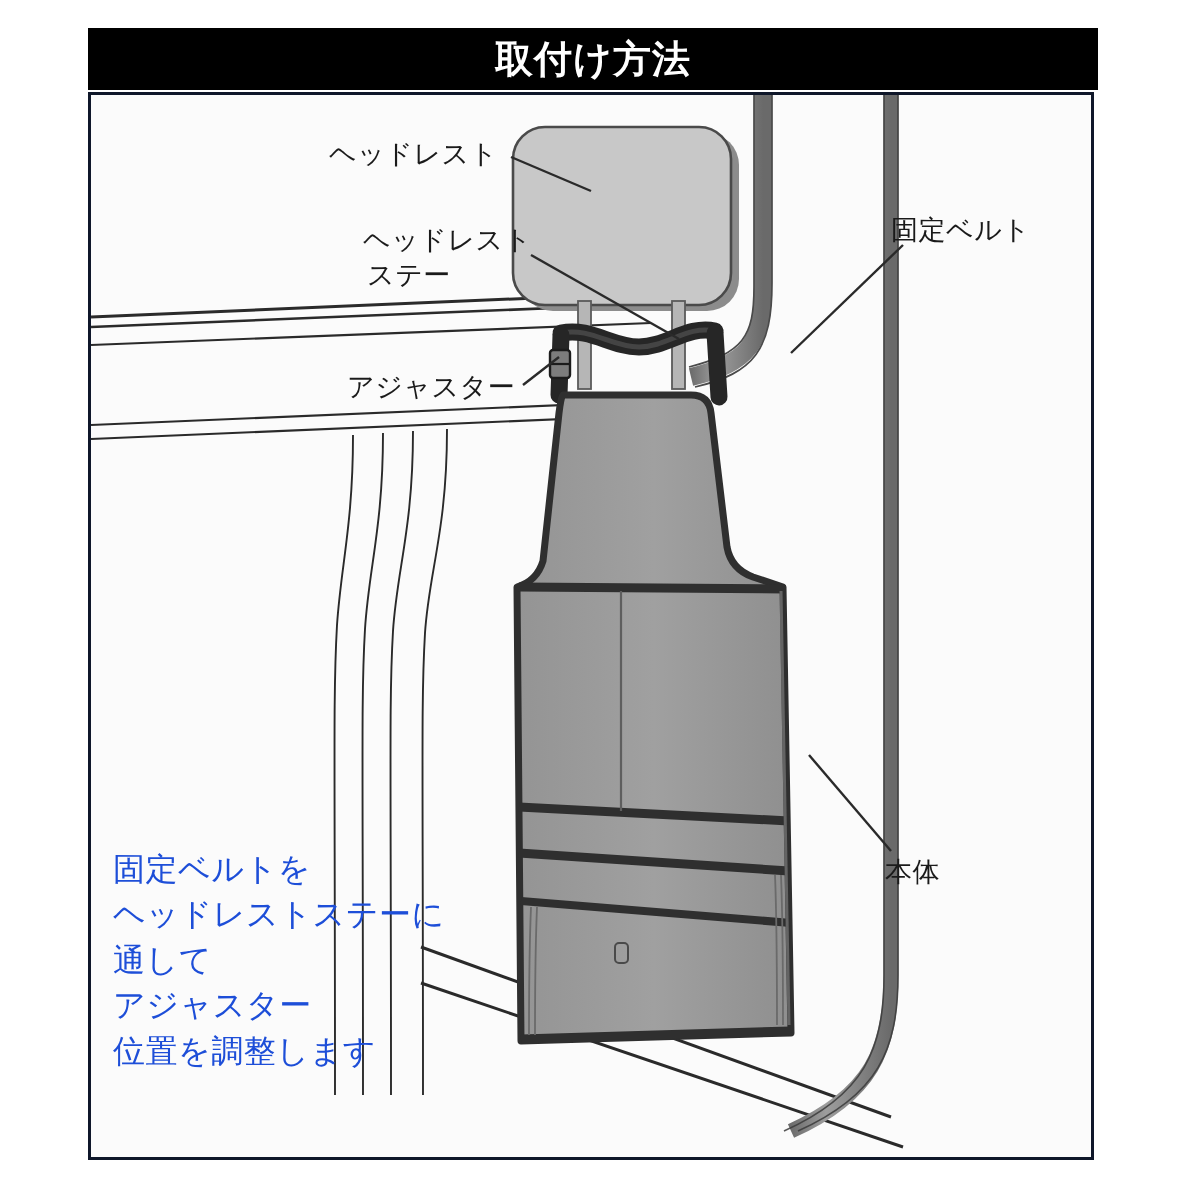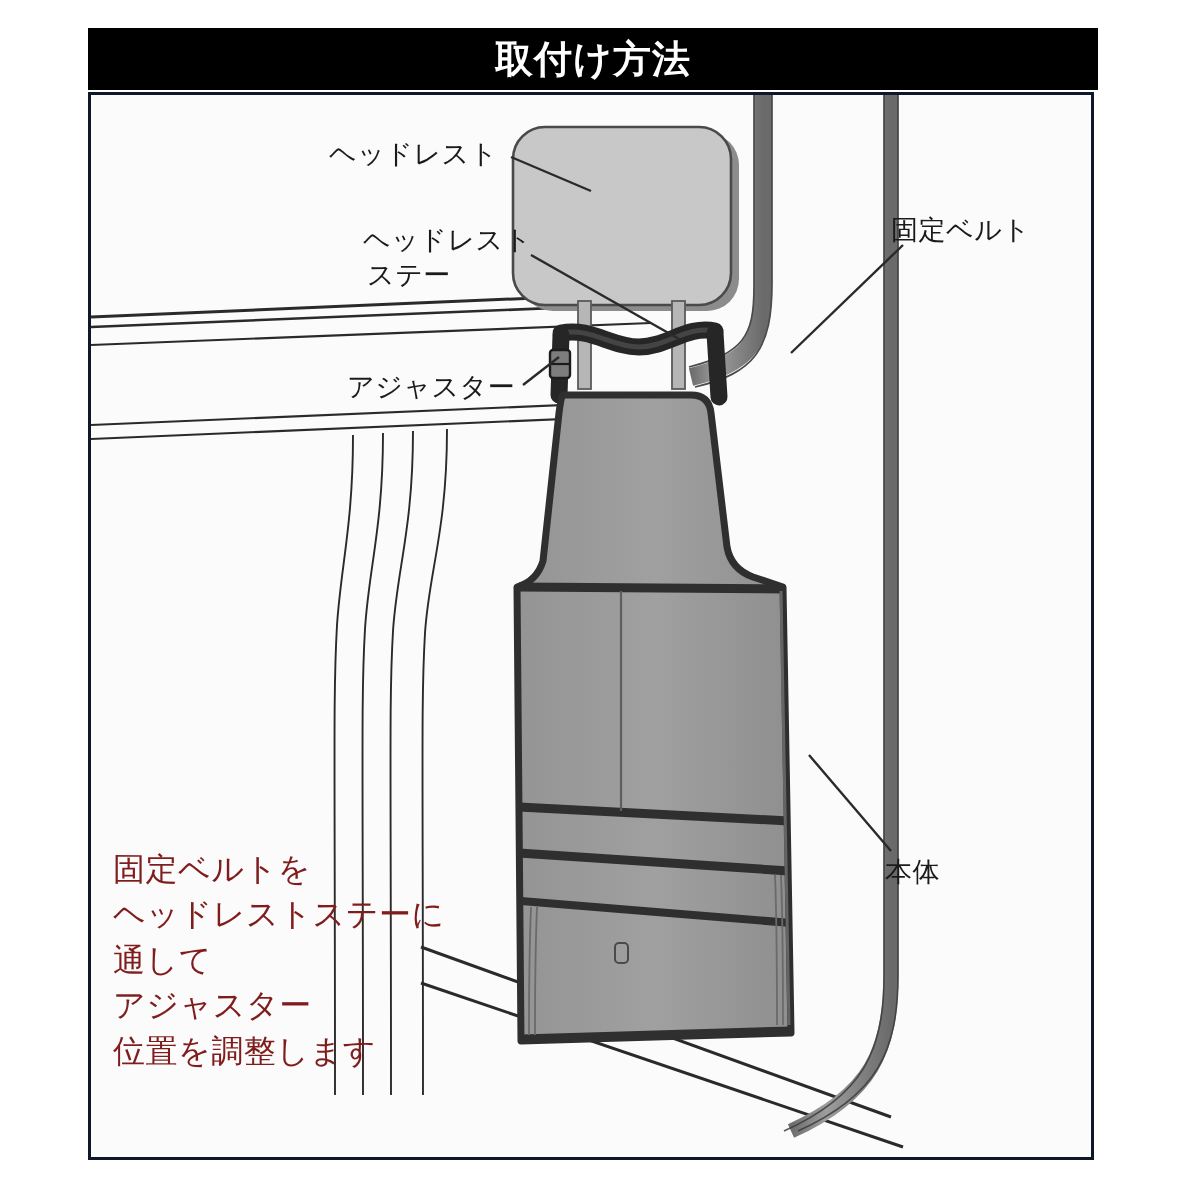--- a/index.html
+++ b/index.html
@@ -72,21 +72,21 @@
   #label-headrest    { left: 238px; top:  42px; }
   #label-stay        { left: 272px; top: 128px; }
   #label-stay .l2    { display: block; padding-left: 4px; }
   #label-adjuster    { left: 256px; top: 275px; }
   #label-belt        { left: 800px; top: 118px; }
   #label-body        { left: 794px; top: 760px; text-align: center; }
   #instructions {
     position: absolute;
     left: 22px;
     top: 752px;
-    color: #7f1d1d;
+    color: #1d4ed8;
     font-size: 32px;
     line-height: 1.42;
     font-family: "DejaVu Sans", "Liberation Sans", sans-serif;
     letter-spacing: 0.5px;
     white-space: nowrap;
   }
   #instructions span { display: block; }
 </style>
 </head>
 <body>

